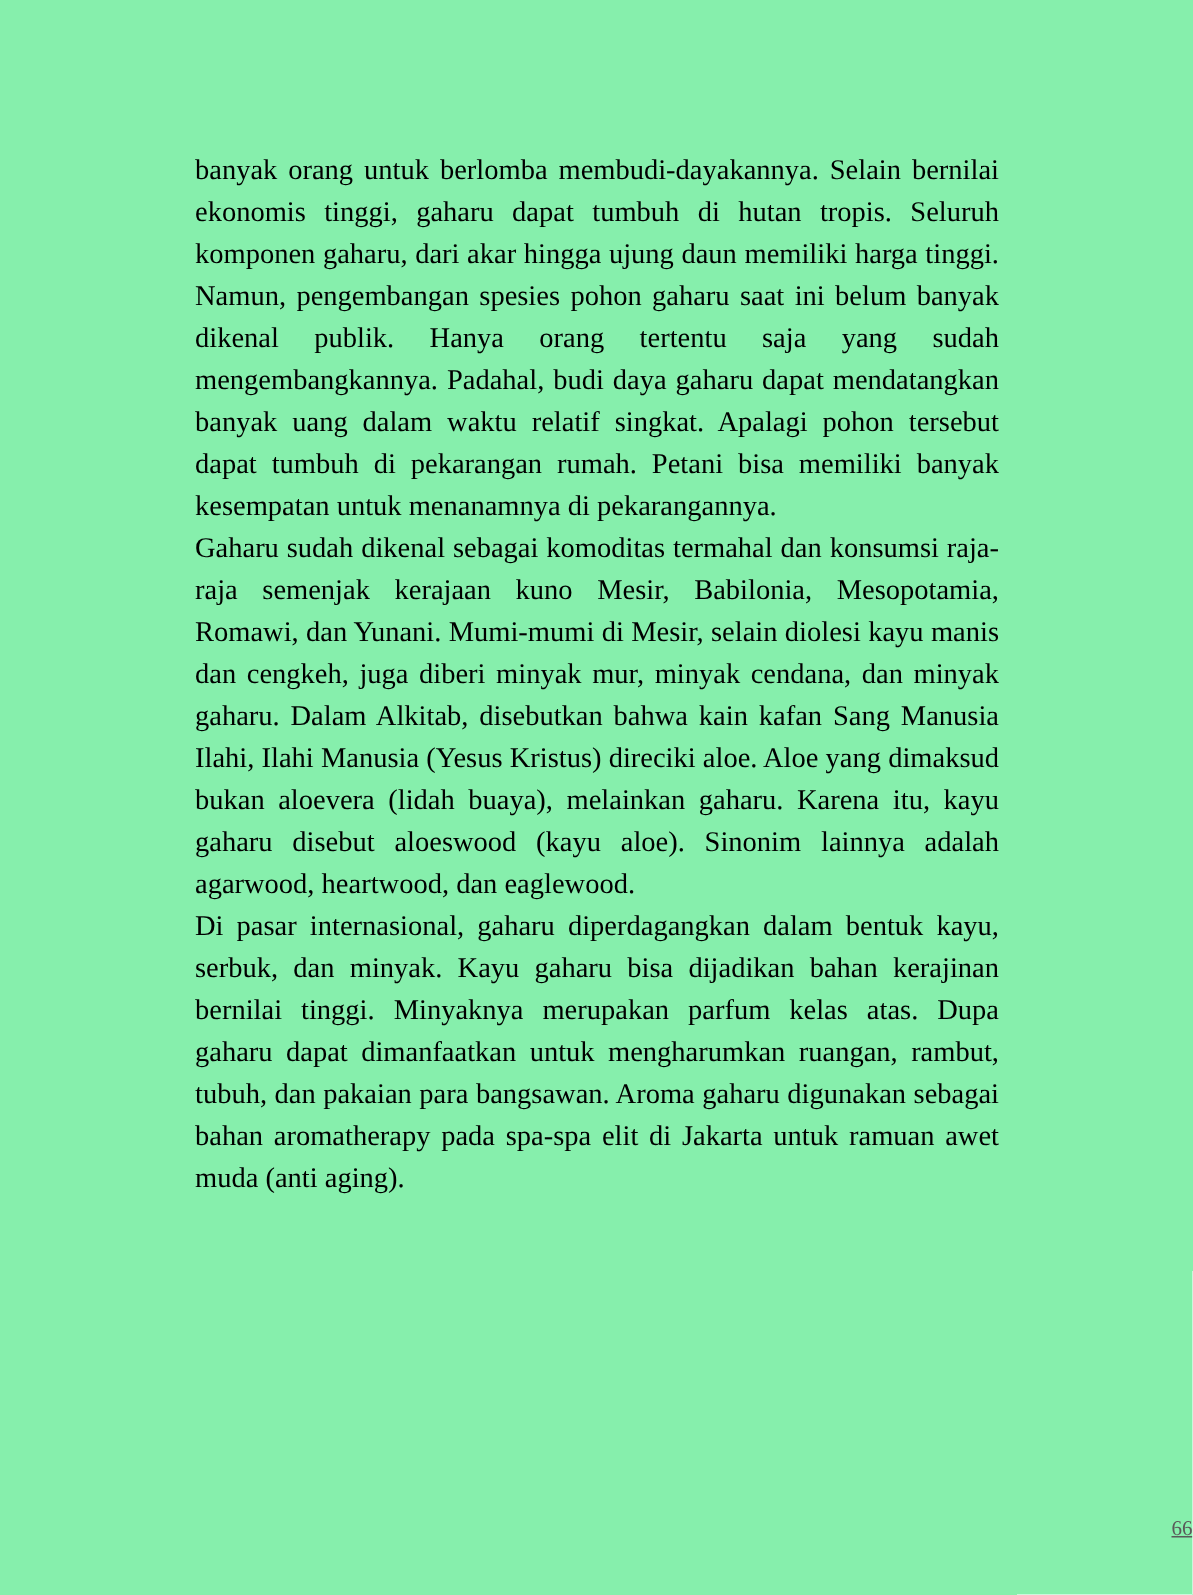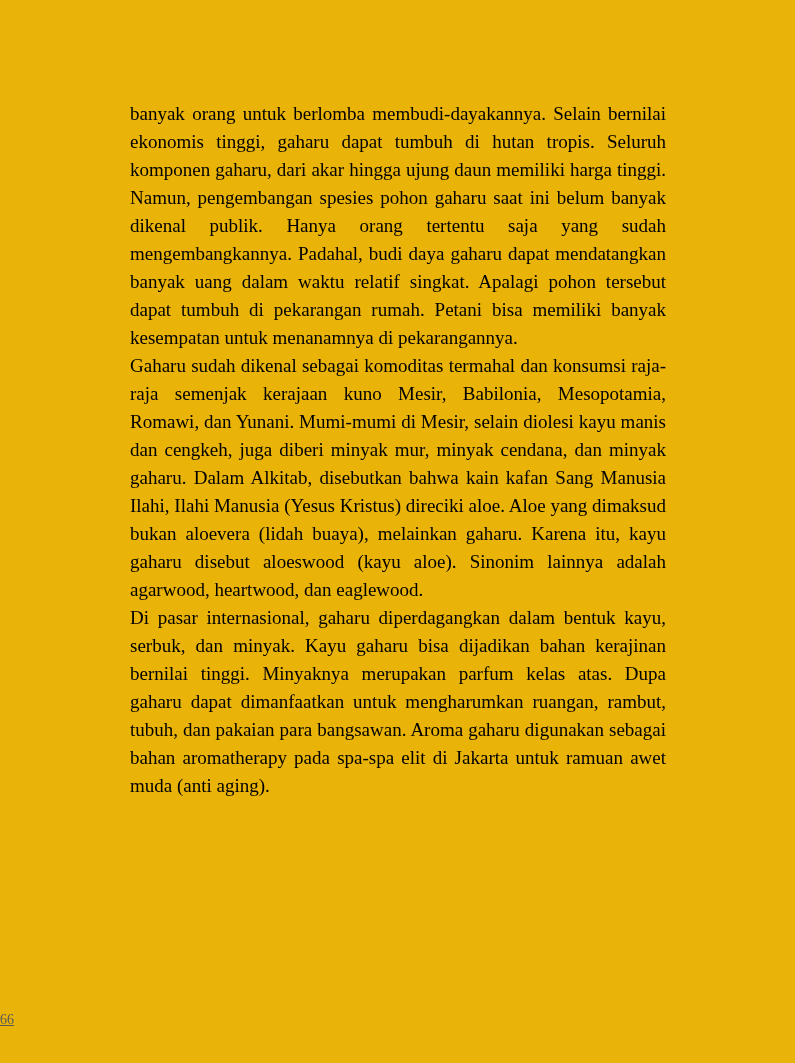--- a/index.html
+++ b/index.html
@@ -6,21 +6,21 @@
   html, body {
     margin: 0;
     padding: 0;
     background: #ffffff;
   }
   .page {
     position: relative;
     width: 795px;
     height: 1063px;
     margin: 0 auto;
-    background: #eab308;
+    background: #86efac;
     color: #000000;
     font-family: "Liberation Serif", "DejaVu Serif", serif;
     overflow: hidden;
   }
   .text-block {
     position: absolute;
     left: 130px;
     right: 129px;
     top: 100px;
     font-size: 19px;
@@ -30,21 +30,21 @@
   }
   .text-block p {
     margin: 0;
     padding: 0;
   }
   .page-number {
     position: absolute;
     left: 0;
     right: 0;
     top: 1012px;
-    text-align: left;
+    text-align: right;
     font-size: 14px;
     color: #595959;
     text-decoration: underline;
   }
 </style>
 </head>
 <body>
 
 <div class="page">
   <div class="text-block">

